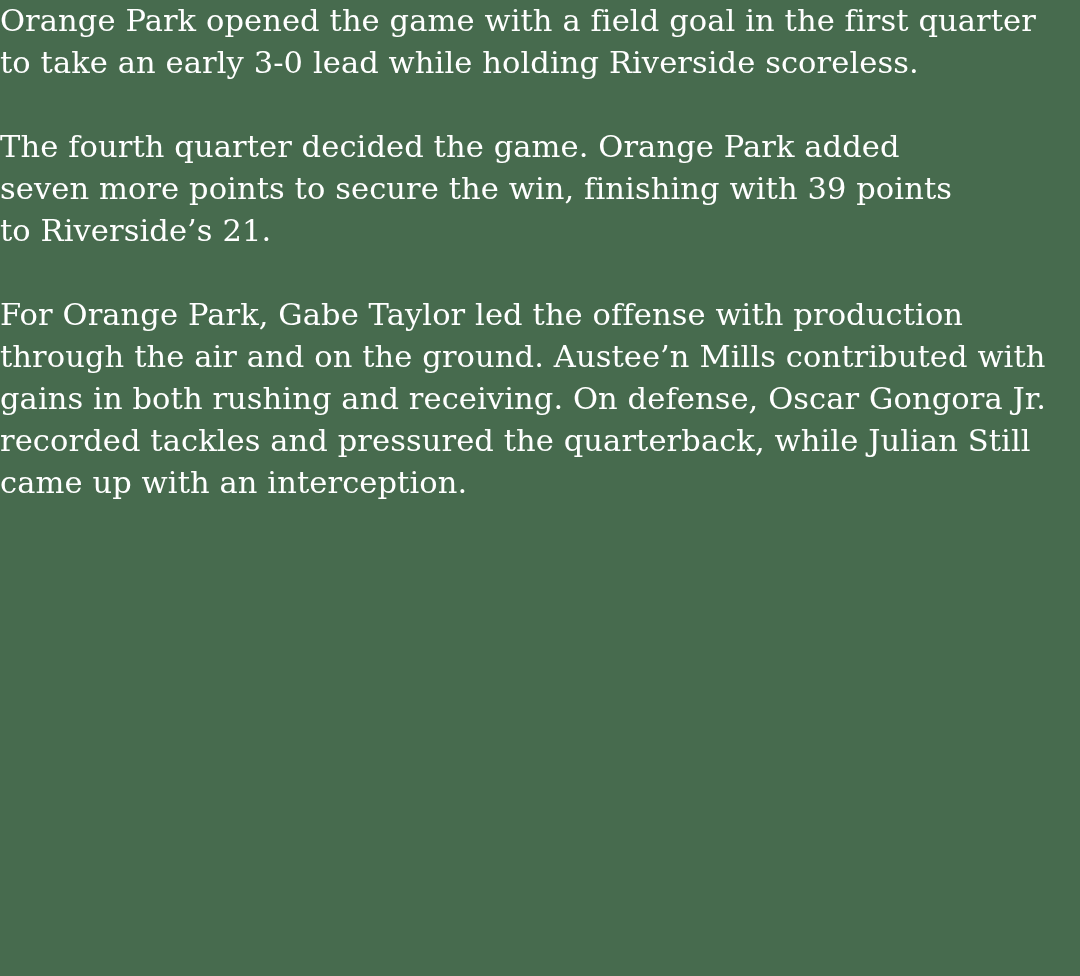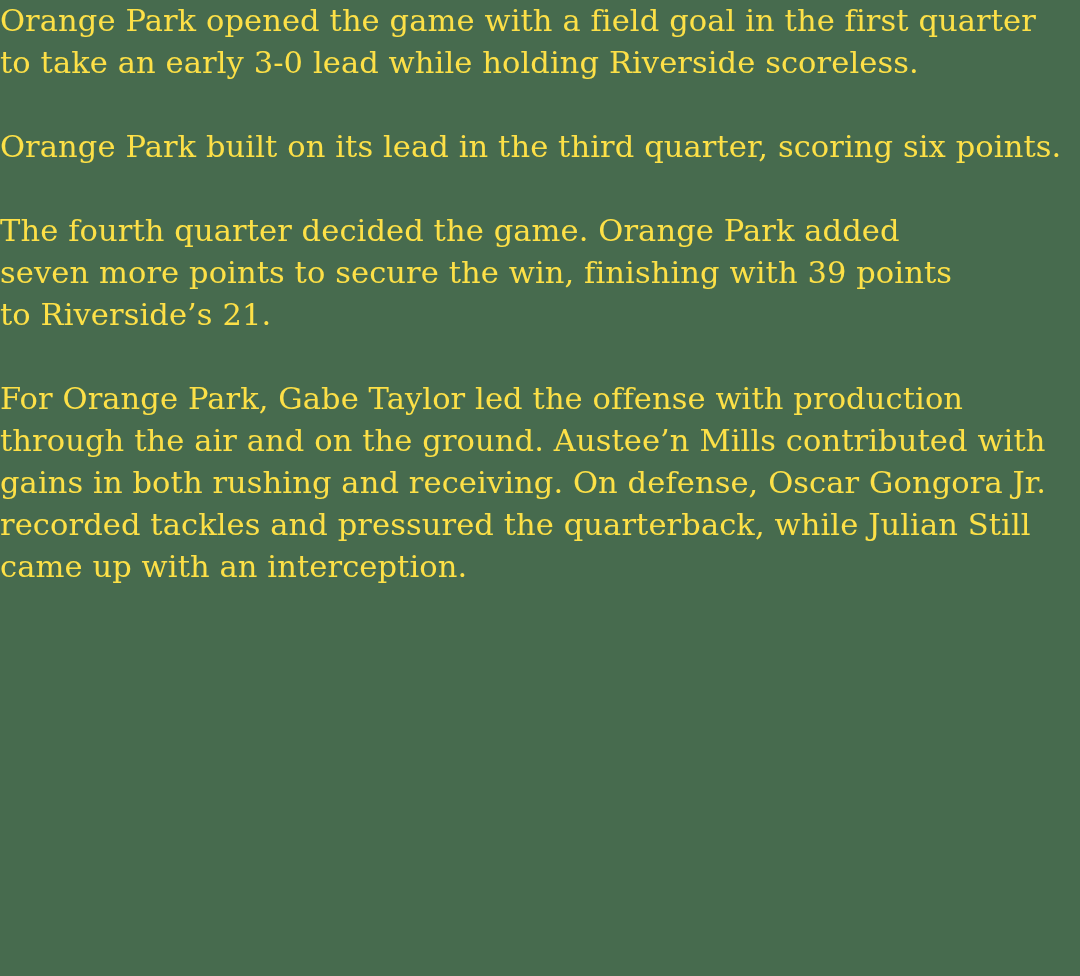--- a/index.html
+++ b/index.html
@@ -17,34 +17,33 @@
     box-sizing: border-box;
     width: 1080px;
     height: 976px;
     padding: 0px 14px 0 0;
     color: #2b2b2b;
   }
   .para {
     margin: 0;
     font-size: 30.5px;
     line-height: 42px;
-    color: #fde047;
+    color: #ffffff;
     letter-spacing: 0.1px;
     font-weight: 400;
   }
   .para + .para {
     margin-top: 42px;
   }
   .para.keeplines {
     white-space: pre-line;
   }
 </style>
 </head>
 <body style="background: rgb(71, 107, 78);">
 
 <div id="article">
   <p class="para">Orange Park opened the game with a field goal in the first quarter to take an early 3-0 lead while holding Riverside scoreless.</p>
-  <p class="para">Orange Park built on its lead in the third quarter, scoring six points.</p>
   <p class="para keeplines">The fourth quarter decided the game. Orange Park added
 seven more points to secure the win, finishing with 39 points
 to Riverside’s 21.</p>
   <p class="para">For Orange Park, Gabe Taylor led the offense with production through the air and on the ground. Austee’n Mills contributed with gains in both rushing and receiving. On defense, Oscar Gongora Jr. recorded tackles and pressured the quarterback, while Julian Still came up with an interception.</p>
 </div>
 
 </body></html>

